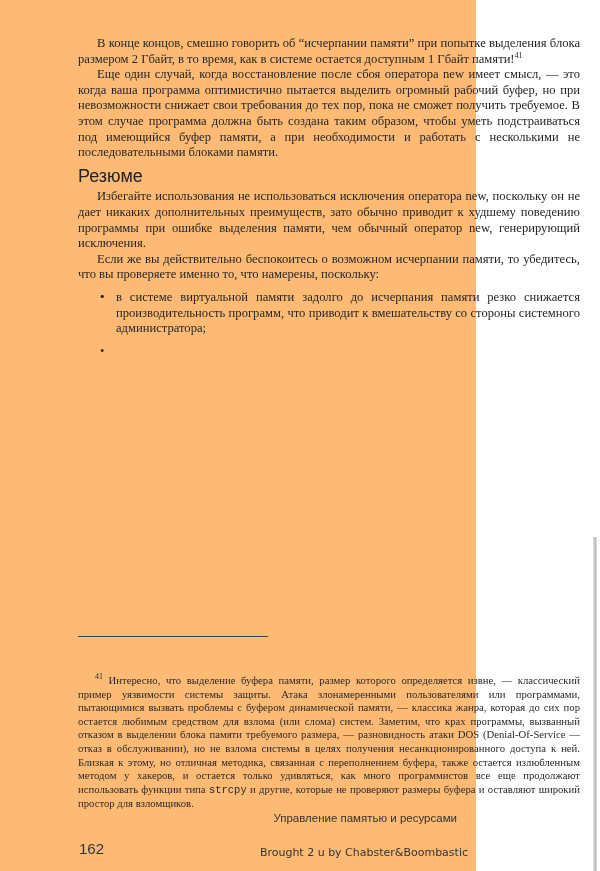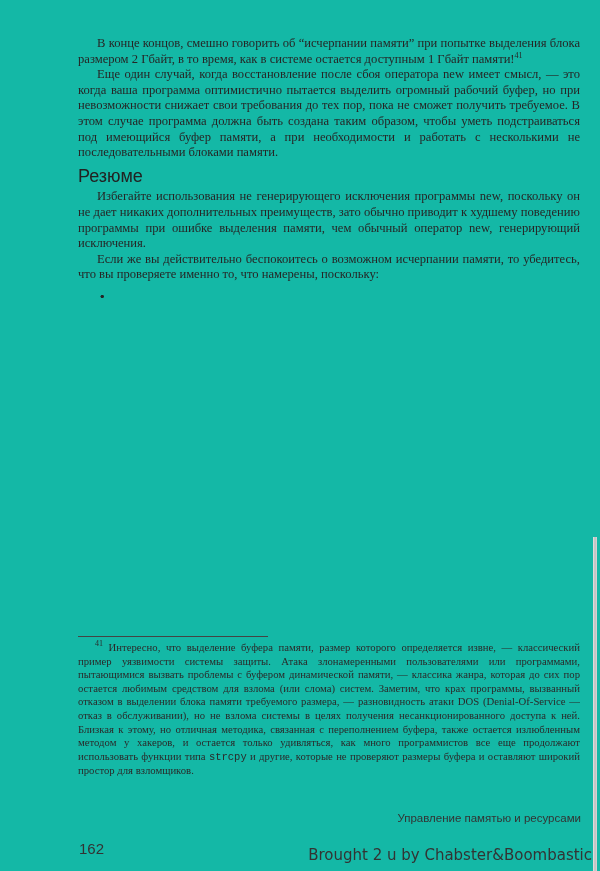--- a/index.html
+++ b/index.html
@@ -1,76 +1,77 @@
 <!DOCTYPE html>
 <html><head>
 <meta charset="utf-8">
 <style>
   html, body { margin: 0; padding: 0; background: #ffffff; }
   body { width: 600px; height: 871px; position: relative; overflow: hidden; color: #222; }
-  .page { position: absolute; left: 0; top: 0; width: 600px; height: 871px; background: #14b8a6; }
+  .page { position: absolute; left: 0; top: 0; width: 476px; height: 871px; background: #fdba74; }
   .body-text {
     position: absolute; left: 78px; top: 36px; width: 502px;
     font-family: "Liberation Serif", "DejaVu Serif", serif;
     font-size: 12.6px; line-height: 15.6px; text-align: justify; color: #262626;
   }
   .body-text p { margin: 0; text-indent: 19px; }
   .heading {
     font-family: "Liberation Sans", "DejaVu Sans", sans-serif;
     font-size: 18px; margin: 8px 0 5px 0; color: #222; text-indent: 0;
   }
   .sup { font-size: 8px; vertical-align: 5px; line-height: 0; }
   ul.bullets { list-style: none; margin: 5px 0 0 0; padding: 0; }
   ul.bullets li { position: relative; padding-left: 38px; margin-bottom: 7px; text-indent: 0; }
   ul.bullets li .bullet { position: absolute; left: 22px; top: 0; }
   .footnote-rule { position: absolute; left: 78px; top: 636px; width: 190px; height: 0; border-top: 1px solid #444; }
   .footnote {
-    position: absolute; left: 78px; top: 641px; width: 502px;
+    position: absolute; left: 78px; top: 674px; width: 502px;
     font-family: "Liberation Serif", "DejaVu Serif", serif;
     font-size: 10.7px; line-height: 13.6px; text-align: justify; color: #2a2a2a;
   }
   .footnote p { margin: 0; text-indent: 17px; }
   .code { font-family: "Liberation Mono", "DejaVu Sans Mono", monospace; font-size: 10.5px; }
   .page-number {
     position: absolute; left: 79px; top: 796px;
     font-family: "Liberation Sans", "DejaVu Sans", sans-serif; font-size: 15px; color: #333; margin-top: 44px;
   }
   .running-title {
     position: absolute; right: 19px; top: 812px;
     font-family: "Liberation Sans", "DejaVu Sans", sans-serif; font-size: 11.5px; color: #333;
   }
   .watermark {
     position: absolute; right: 8px; top: 846px;
-    font-family: "DejaVu Sans", "Liberation Sans", sans-serif; font-size: 15px; color: #333;
+    font-family: "DejaVu Sans", "Liberation Sans", sans-serif; font-size: 11px; color: #333;
   }
   .edge-shadow {
     position: absolute; left: 593px; top: 537px; width: 4px; height: 334px;
     background: linear-gradient(to right, #e6e6e6, #bdbdbd, #d9d9d9);
   }
 </style>
 </head>
 <body>
 
 <div class="page">
 
   <div class="body-text">
     <p><span>В конце концов, смешно говорить об “исчерпании памяти” при попытке выделения блока размером 2 Гбайт, в то время, как в системе остается доступным 1 Гбайт памяти!</span><span class="sup">41</span></p>
     <p>Еще один случай, когда восстановление после сбоя оператора new имеет смысл, — это когда ваша программа оптимистично пытается выделить огромный рабочий буфер, но при невозможности снижает свои требования до тех пор, пока не сможет получить требуемое. В этом случае программа должна быть создана таким образом, чтобы уметь подстраиваться под имеющийся буфер памяти, а при необходимости и работать с несколькими не последовательными блоками памяти.</p>
 
     <div class="heading">Резюме</div>
 
-    <p>Избегайте использования не генерирующего исключения программы new, поскольку он не дает никаких дополнительных преимуществ, зато обычно приводит к худшему поведению программы при ошибке выделения памяти, чем обычный оператор new, генерирующий исключения.</p>
+    <p>Избегайте использования не использоваться исключения оператора new, поскольку он не дает никаких дополнительных преимуществ, зато обычно приводит к худшему поведению программы при ошибке выделения памяти, чем обычный оператор new, генерирующий исключения.</p>
     <p>Если же вы действительно беспокоитесь о возможном исчерпании памяти, то убедитесь, что вы проверяете именно то, что намерены, поскольку:</p>
 
     <ul class="bullets">
       <li>
         <span class="bullet">•</span>
       </li>
       <li>
         <span class="bullet">•</span>
+        <span>в системе виртуальной памяти задолго до исчерпания памяти резко снижается производительность программ, что приводит к вмешательству со стороны системного администратора;</span>
       </li>
       <li>
         <span class="bullet">•</span>
       </li>
     </ul>
   </div>
 
   <div class="footnote-rule"></div>
 
   <div class="footnote">

